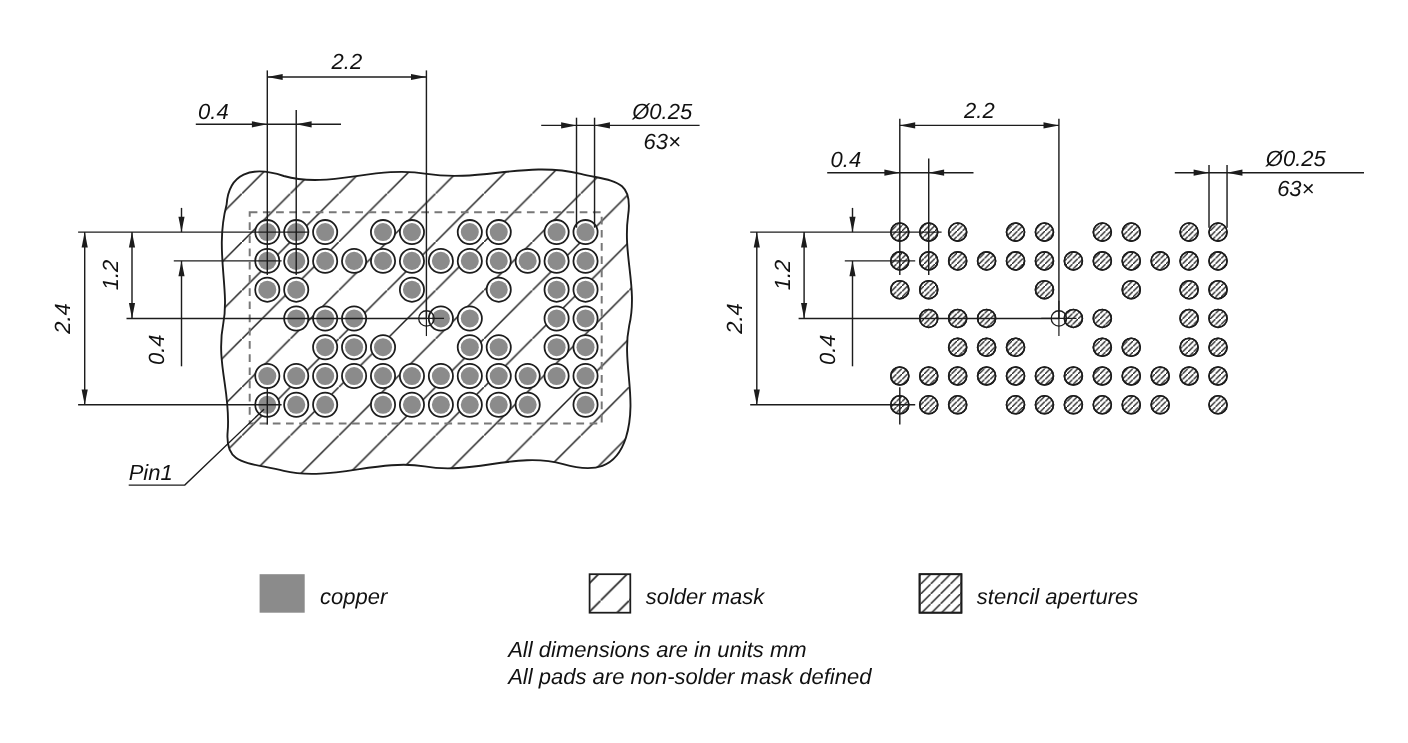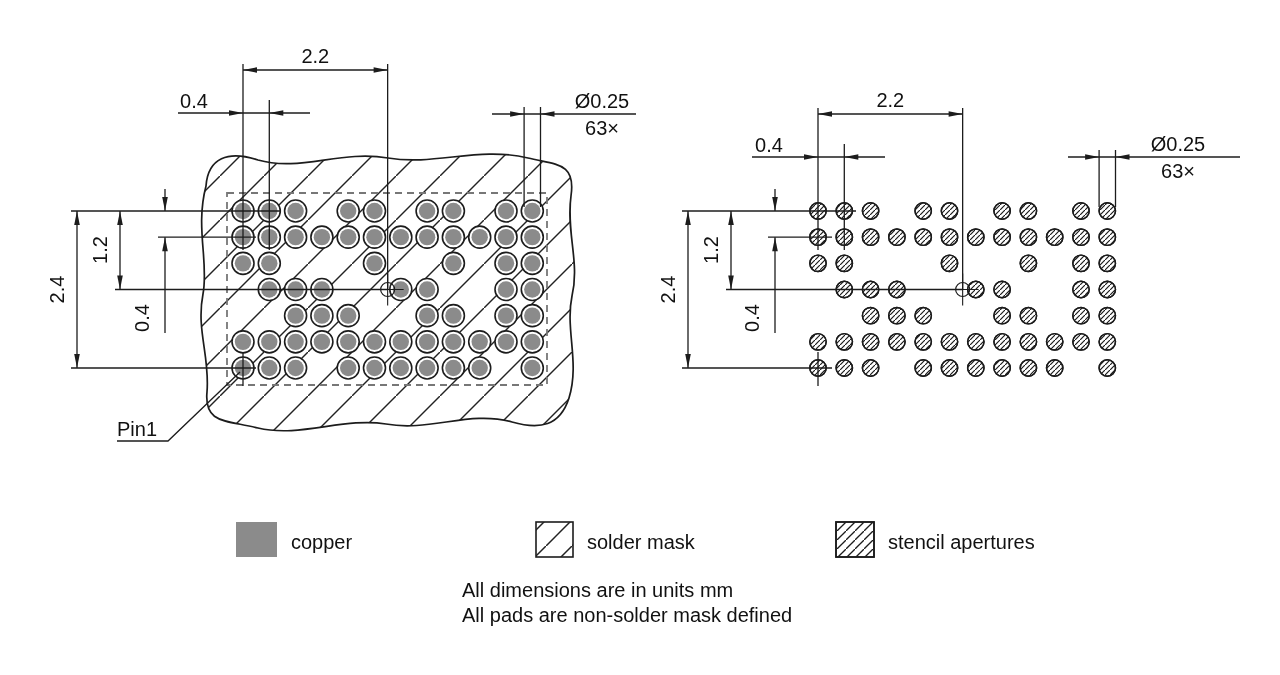--- a/index.html
+++ b/index.html
@@ -1,17 +1,17 @@
 <!DOCTYPE html>
 <html><head>
 <meta charset="utf-8">
 <style>
   html,body{margin:0;padding:0;background:#fff;}
   .canvas{position:relative;width:1280px;height:675px;background:#fff;overflow:hidden;
-          font-family:"Liberation Sans","DejaVu Sans",sans-serif;}
+          font-family:"Liberation Sans","DejaVu Sans",sans-serif;font-style:italic;}
   svg text{font-family:"Liberation Sans","DejaVu Sans",sans-serif;fill:#111;}
 </style>
 </head>
 <body>
 
 <div class="canvas">
 <svg id="drawing" width="1280" height="675" viewBox="0 0 1280 675">
   <defs>
     <pattern id="hatchCoarse" patternUnits="userSpaceOnUse" width="44" height="44">
       <line x1="0" y1="44" x2="44" y2="0" stroke="#222" stroke-width="1.4"></line>

